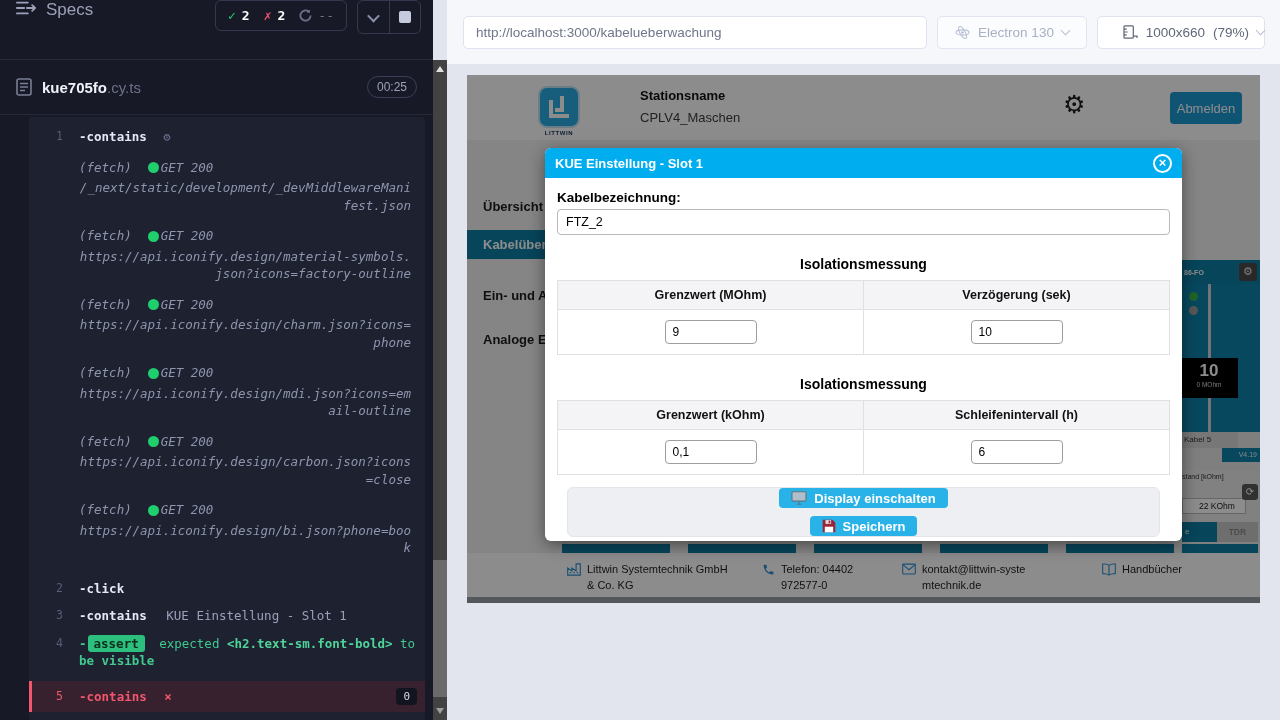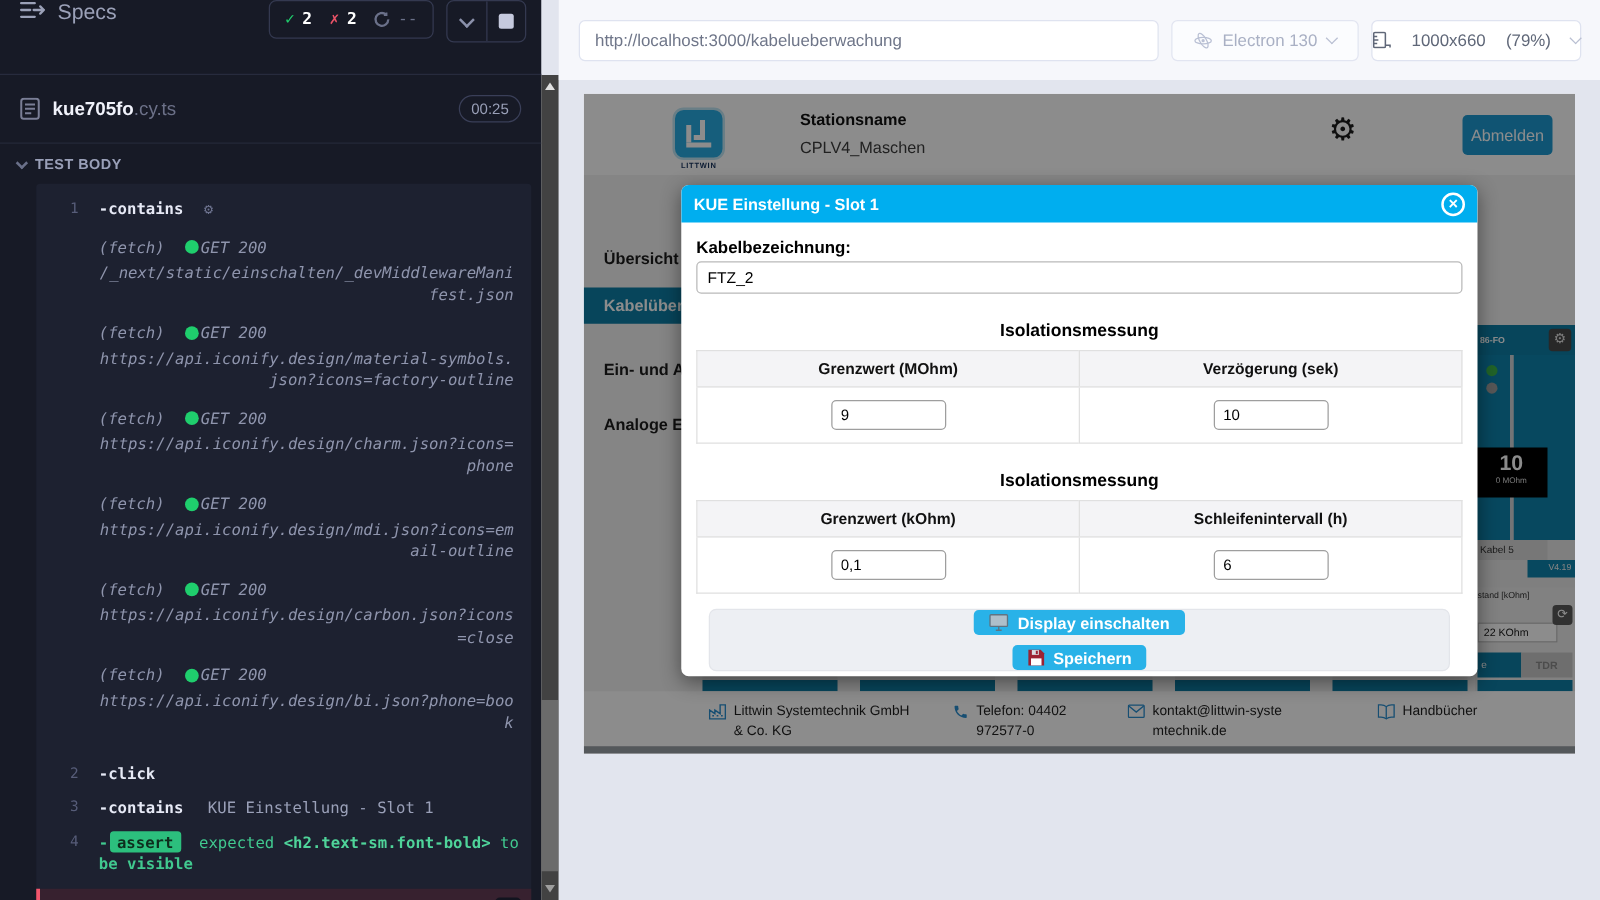--- a/index.html
+++ b/index.html
@@ -56,21 +56,21 @@
   .sb-tri-up { width:0; height:0; border-left:4px solid transparent; border-right:4px solid transparent; border-bottom:6px solid #e0e0e0; margin:6px auto 0; }
   .sb-thumb { position:absolute; left:0; top:500px; width:14px; height:137px; background:#6b6b6b; }
   .sb-tri-down { position:absolute; bottom:6px; left:3px; width:0; height:0; border-left:4px solid transparent; border-right:4px solid transparent; border-top:6px solid #9e9e9e; }
 
   
   .aut-pane { position:absolute; left:447px; top:0; width:833px; height:720px; background:#e2e5ee; }
   .topbar { position:absolute; top:0; left:0; right:0; height:64px; background:#f6f7fb; display:flex; align-items:center; padding:0 15px 0 16px; gap:10px; }
   .url-box { flex:1; max-width:464px; height:33px; background:#fff; border:1px solid #dfe3f0; border-radius:5px; display:flex; align-items:center; padding:0 2px; }
   .url-box input { border:none; outline:none; width:100%; color:#6f7689; font-size:13.5px; padding:0 10px; background:transparent; font-family:"Liberation Sans",sans-serif; }
   .browser-box { width:150px; height:33px; border:1px solid #e2e5f1; border-radius:5px; display:flex; align-items:center; justify-content:center; gap:8px; color:#a9b0c4; font-size:13.5px; background:#fbfcfe; }
-  .size-box { width:168px; height:33px; border:1px solid #dfe3f0; background:#fff; border-radius:5px; display:flex; align-items:center; justify-content:space-between; gap:8px; color:#5f6778; font-size:13.5px; }
+  .size-box { width:168px; height:33px; border:1px solid #dfe3f0; background:#fff; border-radius:5px; display:flex; align-items:center; justify-content:flex-end; gap:8px; color:#5f6778; font-size:13.5px; }
   .chev-lite { width:7px; height:7px; border-right:1.5px solid #b9bfd2; border-bottom:1.5px solid #b9bfd2; transform:rotate(45deg); margin-top:-3px; }
 
   .aut-frame { position:absolute; left:20px; top:75px; width:793px; height:528px; background:#f2f2f2; }
   .app { position:relative; width:100%; height:100%; overflow:hidden; }
 
   .app-header { position:absolute; top:0; left:0; right:0; height:65px; background:#fff; }
   .logo { position:absolute; left:71px; top:11px; width:42px; height:42px; background:#29abe2; border-radius:9px; border:2px solid #bfe6f5; display:flex; align-items:center; justify-content:center; }
   .logo-glyph { position:relative; width:20px; height:22px; }
   .logo-glyph i { position:absolute; background:#fff; }
   .logo-text { position:absolute; left:71px; top:55px; width:42px; text-align:center; font-size:6px; font-weight:bold; color:#16325c; letter-spacing:.6px; }
@@ -91,21 +91,21 @@
   .sc-gap { position:absolute; top:24px; left:28px; width:3px; height:148px; background:#cfd4d8; }
   .sc-dot1 { position:absolute; left:9px; top:32px; width:9px; height:9px; border-radius:50%; background:#3cb54a; }
   .sc-dot2 { position:absolute; left:9px; top:46px; width:9px; height:9px; border-radius:50%; background:#9e9e9e; }
   .sc-display { position:absolute; top:98px; left:0; width:58px; height:40px; background:#000; color:#fff; text-align:center; }
   .sc-display .val { font-size:17px; font-weight:bold; margin-top:3px; }
   .sc-display .unit { font-size:6.5px; color:#ddd; }
   .sc-kabel { position:absolute; top:172px; left:0; width:58px; height:16px; background:#d9d9d9; color:#333; font-size:8px; line-height:16px; padding-left:4px; }
   .sc-ver { position:absolute; top:188px; right:0; width:38px; height:14px; background:#0e84ad; color:#efefef; font-size:7px; text-align:right; line-height:14px; padding-right:3px; }
   .sc-low { position:absolute; top:210px; left:0; right:0; bottom:0; background:#ececec; padding:3px 2px; font-size:7px; color:#333; }
   .sc-refresh { position:absolute; top:14px; right:2px; width:16px; height:16px; background:#5a5a5a; border-radius:3px; color:#fff; font-size:10px; text-align:center; line-height:15px; }
-  .sc-res { margin-top:18px; width:64px; height:16px; background:#fff; border:1px solid #bbb; font-size:8.5px; line-height:14px; padding-left:4px; color:#222; }
+  .sc-res { margin-top:18px; width:64px; height:16px; background:#fff; border:1px solid #bbb; font-size:8.5px; line-height:14px; padding-left:16px; color:#222; }
   .sc-tabs { display:flex; margin-top:8px; height:20px; }
   .sc-tab1 { flex:1; background:#0d7ea6; color:#fff; font-size:8px; line-height:20px; padding-left:3px; }
   .sc-tab2 { flex:1.3; background:#c9c9c9; color:#8a8a8a; font-size:8.5px; line-height:20px; text-align:center; font-weight:bold; }
   .sc-bar { margin-top:2px; height:9px; background:#0d7ea6; }
 
   .bottom-cards { position:absolute; left:95px; top:455px; width:612px; height:23px; display:flex; gap:18px; }
   .bc { flex:1; background:#e8e8e8; position:relative; }
   .bc-btn { position:absolute; left:8px; top:2px; width:45%; height:8px; background:#0d7ea6; }
   .bc-bar { position:absolute; left:0; right:0; bottom:0; height:9px; background:#0d7ea6; }
 
@@ -173,38 +173,34 @@
 
   <div class="spec-row">
     <svg width="16" height="18" viewBox="0 0 16 18" fill="none" stroke="#7a7e96" stroke-width="1.6">
         <rect x="1" y="1" width="14" height="16" rx="2"></rect>
         <path d="M4 5.5h8M4 9h8M4 12.5h5"></path>
       </svg>
     <span class="spec-name"><span>kue705fo</span><span class="spec-ext">.cy.ts</span></span>
     <span class="duration-badge">00:25</span>
   </div>
 
-  <div class="test-body-row">
-    <span class="chev-sm"></span>
-    <span>TEST BODY</span>
-  </div>
 
   <ol class="commands">
     <li class="cmd">
       <span class="cmd-num">1</span>
       <div class="cmd-body">
         <span class="method"><span>-</span><span>contains</span></span>
         <span class="gear-sm">⚙</span>
         <div class="fetch">
           <span class="fetch-hd">
               <span>(fetch)</span>
               <span class="fetch-dot"></span>
               <span>GET 200</span>
             </span>
-          <div class="fetch-url">/_next/static/einschalten/_devMiddlewareManifest.json</div>
+          <div class="fetch-url">/_next/static/development/_devMiddlewareManifest.json</div>
         </div>
         <div class="fetch">
           <span class="fetch-hd">
               <span>(fetch)</span>
               <span class="fetch-dot"></span>
               <span>GET 200</span>
             </span>
           <div class="fetch-url">https://api.iconify.design/material-symbols.json?icons=factory-outline</div>
         </div>
         <div class="fetch">

